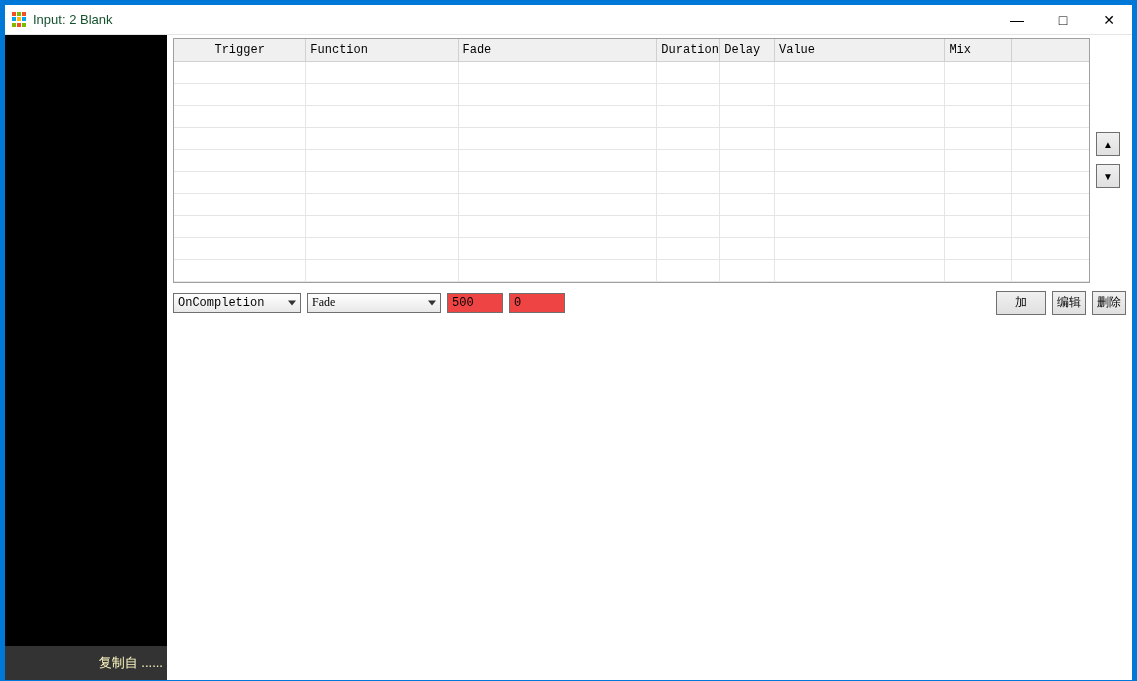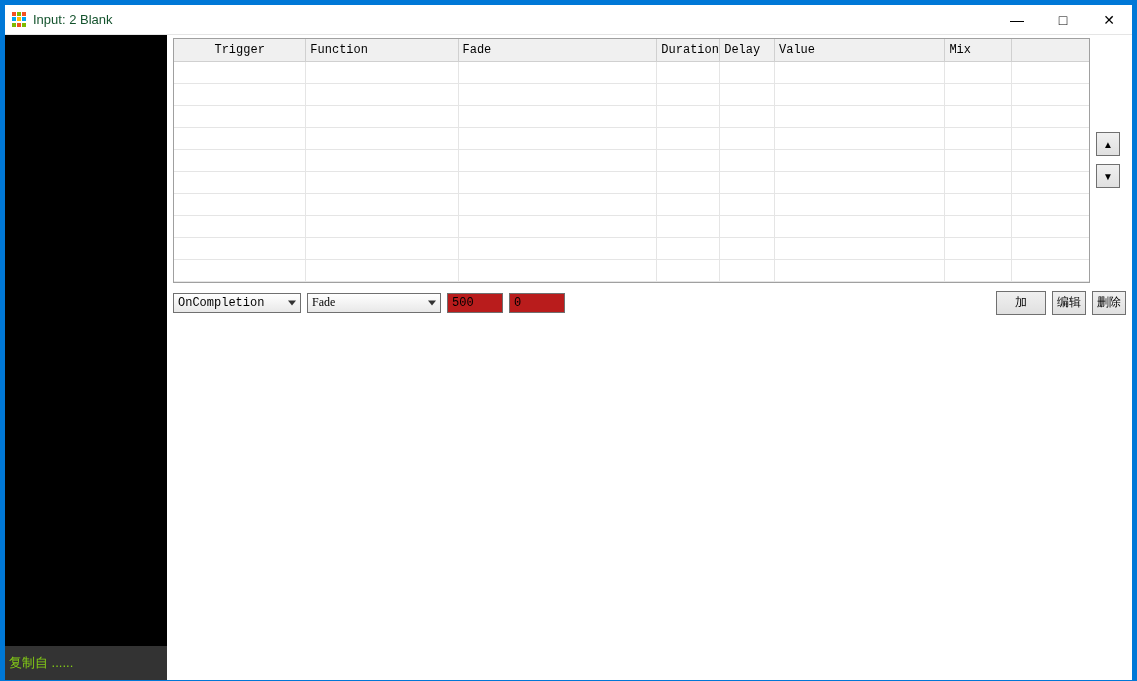--- a/index.html
+++ b/index.html
@@ -11,38 +11,38 @@
 .c1 { background:#f25022; } .c2 { background:#7fba00; } .c3 { background:#00a4ef; } .c4 { background:#ffb900; }
 .titlebar-title { font-size: 13px; color: #14532d; }
 .titlebar-buttons { margin-left: auto; display: flex; }
 .titlebar-btn { width: 46px; height: 30px; display: flex; align-items: center; justify-content: center; font-size: 14px; color: #000; cursor: pointer; }
 
 .body { flex: 1; display: flex; min-height: 0; }
 
 .sidebar { width: 162px; background: #000; color: #fff; display: flex; flex-direction: column; }
 .sidebar-item { padding: 8px 10px; font-size: 13px; cursor: pointer; }
 .sidebar-item.active { background: #008000; }
-.sidebar-footer { margin-top: auto; background: #333; color: #84cc16; text-align: left; padding: 8px 4px; font-size: 13px; cursor: pointer; }
+.sidebar-footer { margin-top: auto; background: #333; color: #fef9c3; text-align: right; padding: 8px 4px; font-size: 13px; cursor: pointer; }
 
 .main { flex: 1; padding: 3px 6px 6px 6px; display: flex; flex-direction: column; position: relative; }
 
 .grid-wrap { display: flex; }
 .grid { flex: 1; border: 1px solid #a0a0a0; background: #fff; }
 .grid table { width: 100%; border-collapse: collapse; table-layout: fixed; }
 .grid th { text-align: left; font-weight: normal; font-family: "Courier New", monospace; font-size: 12px; padding: 2px 4px; border-right: 1px solid #d0d0d0; border-bottom: 1px solid #d0d0d0; background: #f0f0f0; height: 22px; }
 .grid td { border-right: 1px solid #e5e5e5; border-bottom: 1px solid #e5e5e5; height: 22px; }
 .grid th:last-child, .grid td:last-child { border-right: none; }
 
 .side-buttons { width: 30px; margin-left: 6px; display: flex; flex-direction: column; gap: 8px; justify-content: center; }
 .arrow-btn { width: 24px; height: 24px; border: 1px solid #707070; background: linear-gradient(#f0f0f0,#e0e0e0); display:flex; align-items:center; justify-content:center; cursor:pointer; font-size:10px; }
 
 .controls-row { display: flex; gap: 6px; margin-top: 8px; align-items: center; }
 .combo, .txt { height: 20px; border: 1px solid #707070; background: linear-gradient(#fff,#e8e8e8); font-family: "Courier New", monospace; font-size: 12px; padding: 0 4px; display: flex; align-items: center; position: relative; cursor: pointer; }
 .combo::after { content: ""; position: absolute; right: 4px; top: 50%; transform: translateY(-50%); border-left: 4px solid transparent; border-right: 4px solid transparent; border-top: 5px solid #333; }
-.txt { background: #b91c1c; cursor: text; }
+.txt { background: #ef4444; cursor: text; }
 .c-trigger { width: 128px; } .c-function { width: 134px; font-family: Liberation Serif, serif; } .c-input { width: 192px; }
 .t-duration { width: 56px; } .t-delay { width: 56px; }
 
 .action-buttons { margin-left: auto; display: flex; gap: 6px; }
 .btn { width: 50px; height: 24px; border: 1px solid #707070; background: linear-gradient(#f0f0f0,#e0e0e0); display:flex; align-items:center; justify-content:center; cursor:pointer; font-size:12px; }
 .btn.wide { width: 34px; }
 
 .mix-section { margin-top: 56px; margin-left: 288px; }
 .mix-label { font-size: 13px; margin-bottom: 4px; }
 .c-mix { width: 192px; }

